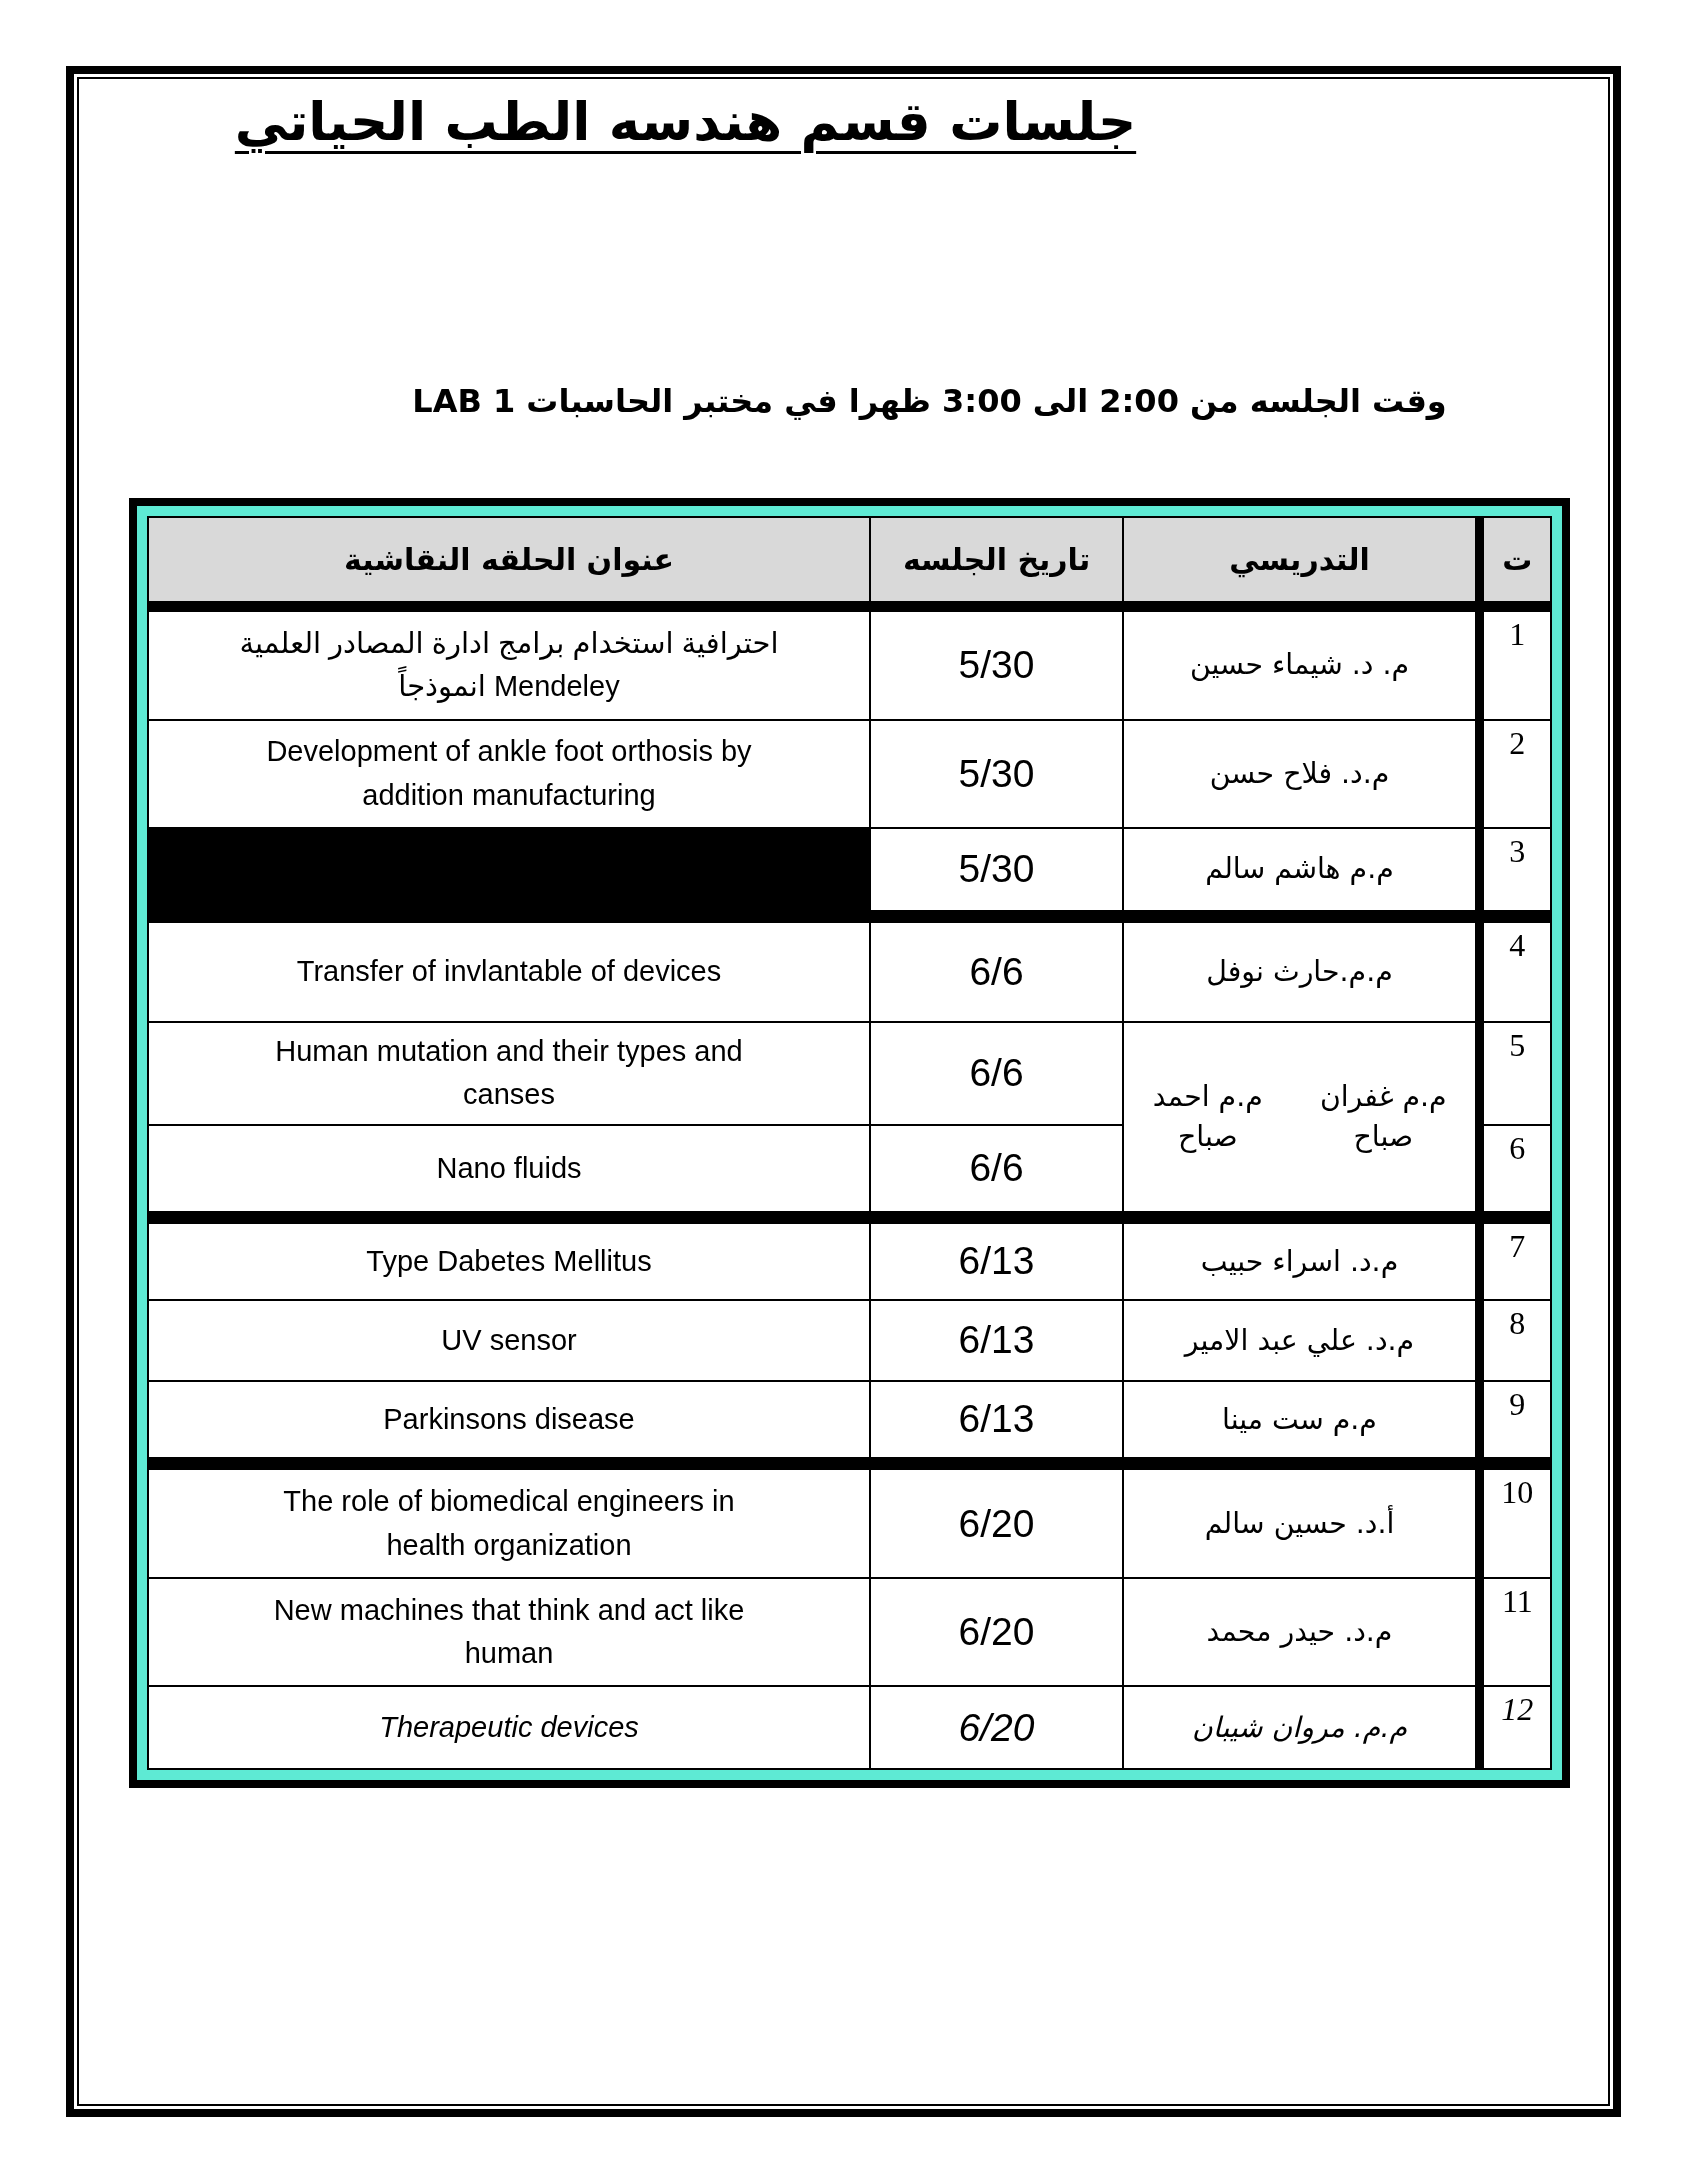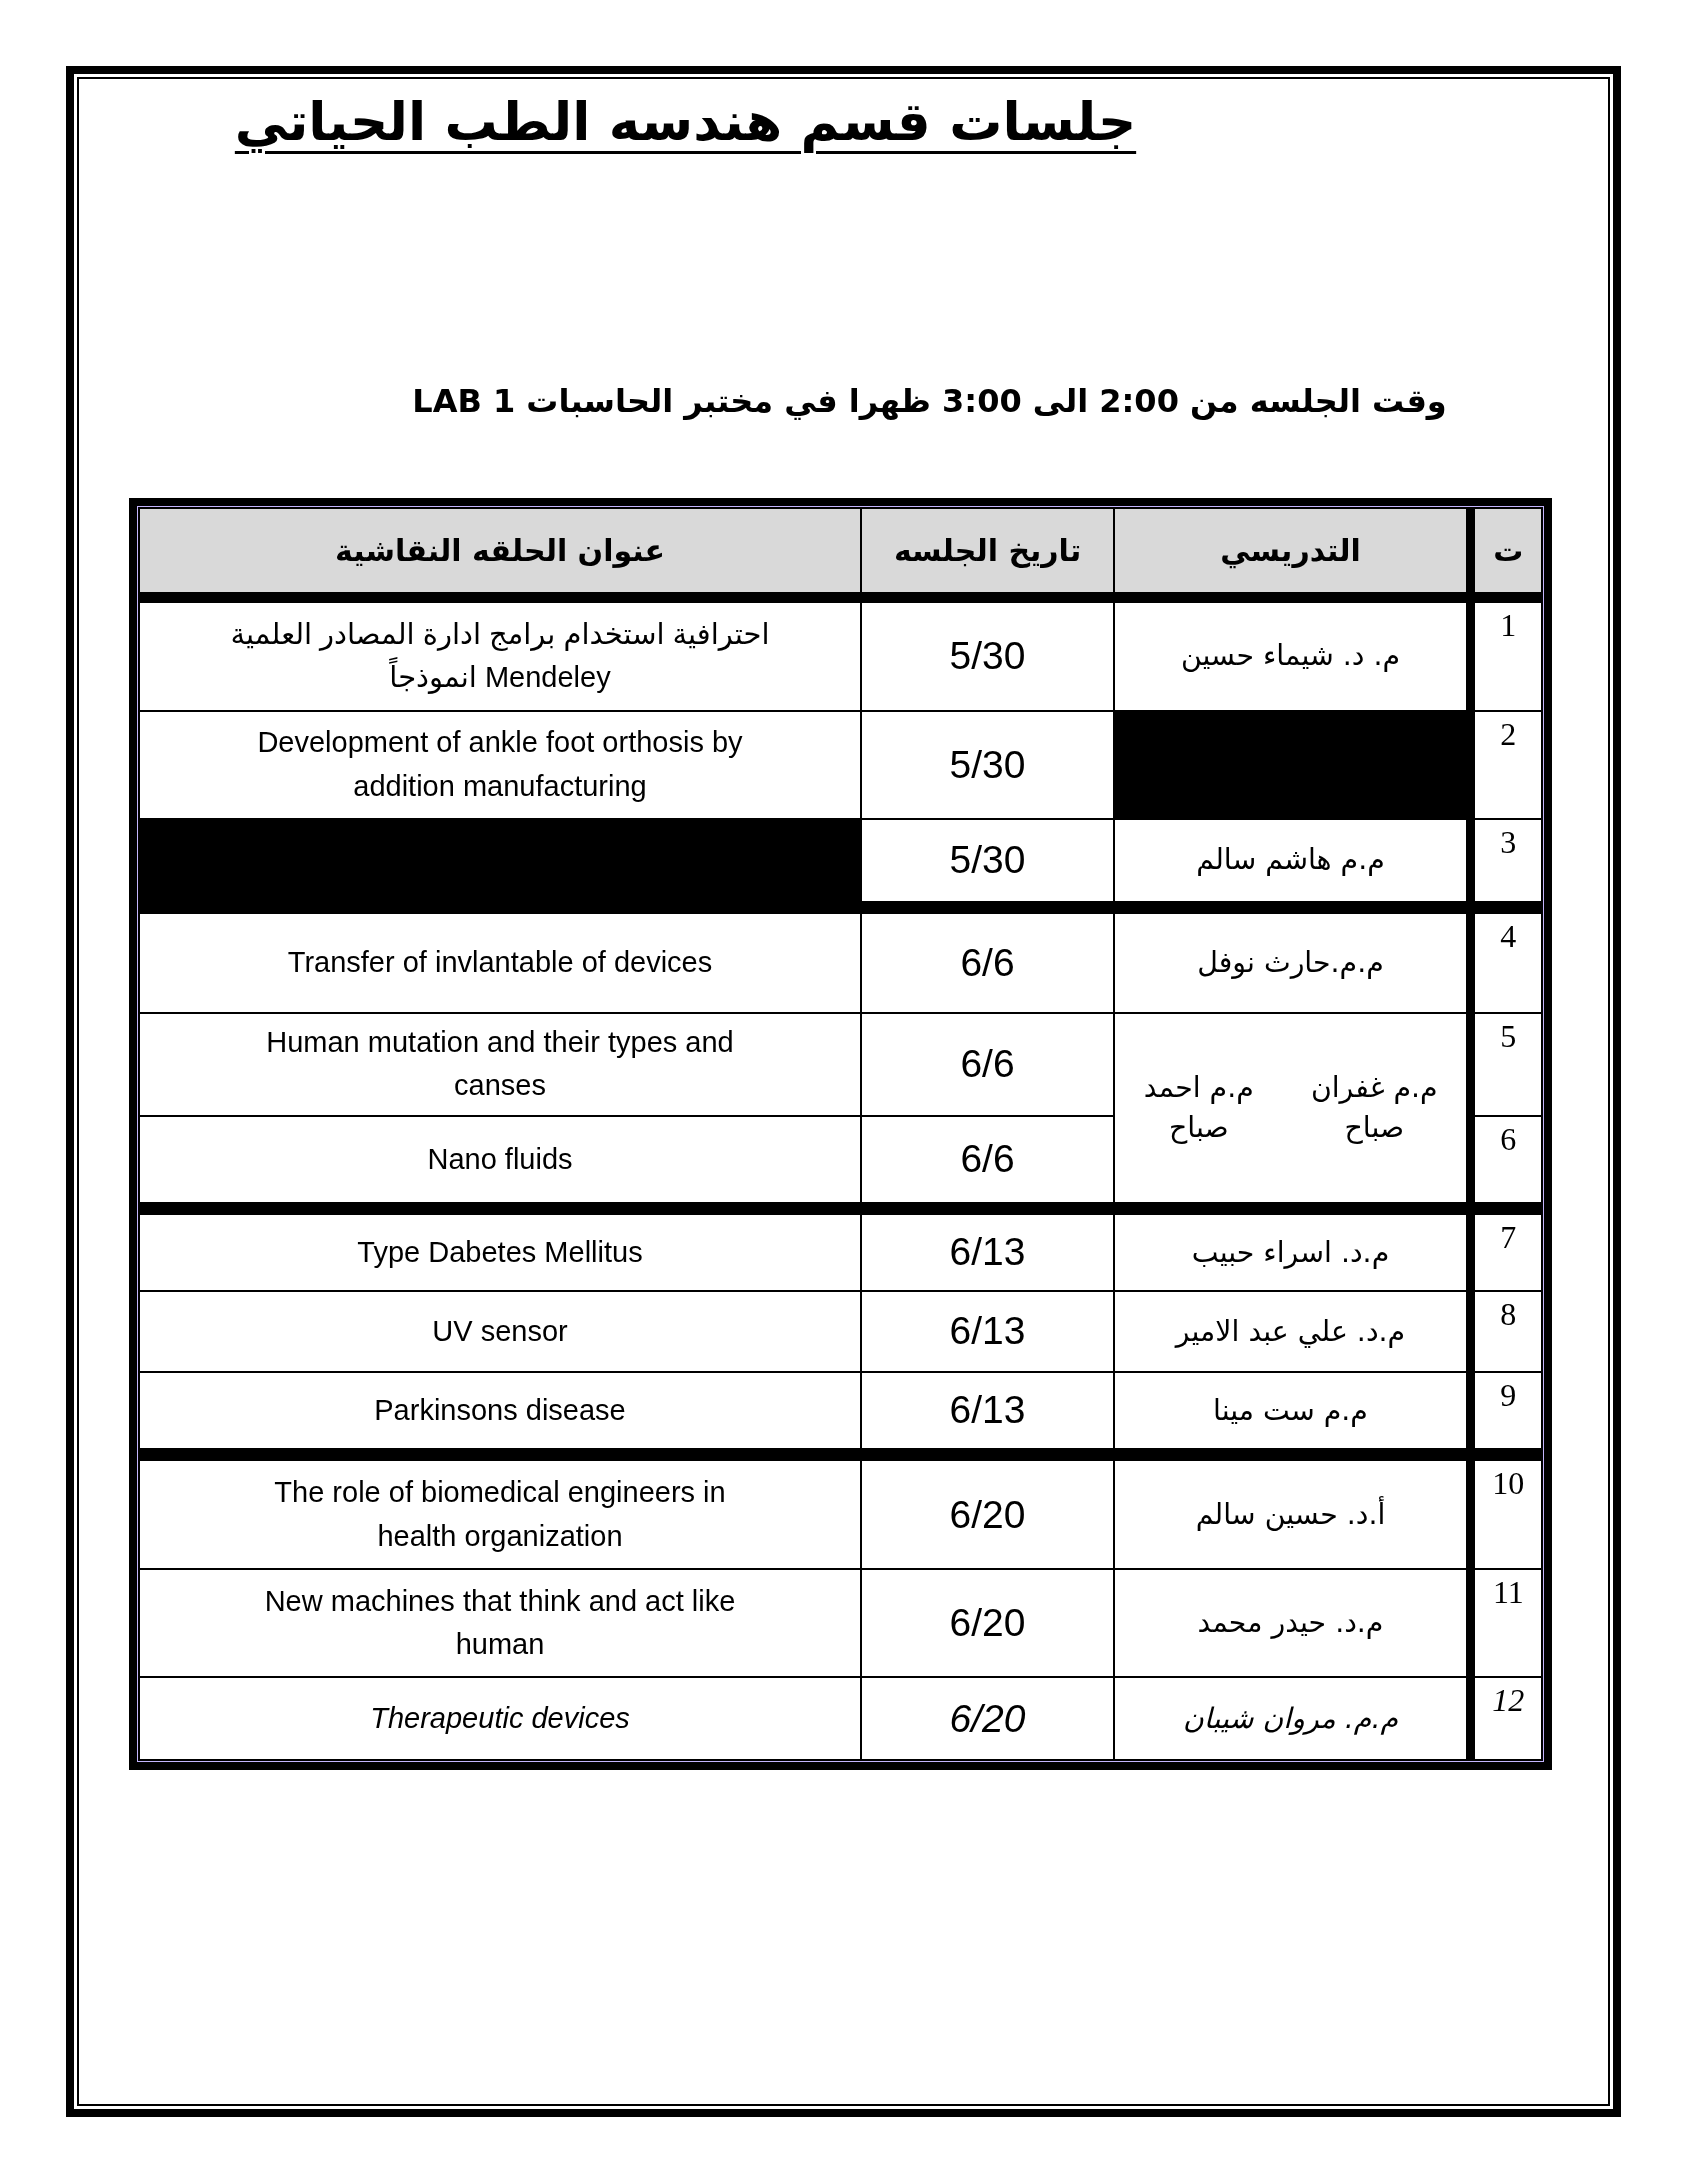--- a/index.html
+++ b/index.html
@@ -53,22 +53,22 @@
     font-weight: bold;
     font-size: 32px;
   }
 
   
   .tbl-wrap {
     position: absolute;
     left: 129px;
     top: 498px;
     border: 8px solid #000;   
-    padding: 1px;              
-    background: #c4b5fd;
+    padding: 10px;              
+    background: #5eead4;
   }
   .tbl {
     background: #000;          
     padding: 2px;              
     display: grid;
     grid-template-columns: 720px 2px 251px 2px 351px 9.3px 66px;
     grid-template-rows:
       83px 10.6px               
       107px 2px 106px 2px 81px 13.2px   
       98px 2px 101px 2px 85px 13.2px   
@@ -149,20 +149,21 @@
 
     <div class="c topic gc-topic gr-1" dir="auto">احترافية استخدام برامج ادارة المصادر العلمية
 Mendeley انموذجاً</div>
     <div class="c date  gc-date  gr-1">5/30</div>
     <div class="c inst  gc-inst  gr-1">م. د. شيماء حسين</div>
     <div class="c idx   gc-idx   gr-1">1</div>
 
     <div class="c topic gc-topic gr-2" dir="auto">Development of ankle foot orthosis by
 addition manufacturing</div>
     <div class="c date  gc-date  gr-2">5/30</div>
+    <div class="c inst  gc-inst  gr-2">م.د. فلاح حسن</div>
     <div class="c idx   gc-idx   gr-2">2</div>
 
     <div class="c date  gc-date  gr-3">5/30</div>
     <div class="c inst  gc-inst  gr-3">م.م هاشم سالم</div>
     <div class="c idx   gc-idx   gr-3">3</div>
 
     <div class="c topic gc-topic gr-4" dir="auto">Transfer of invlantable of devices</div>
     <div class="c date  gc-date  gr-4">6/6</div>
     <div class="c inst  gc-inst  gr-4">م.م.حارث نوفل</div>
     <div class="c idx   gc-idx   gr-4">4</div>

